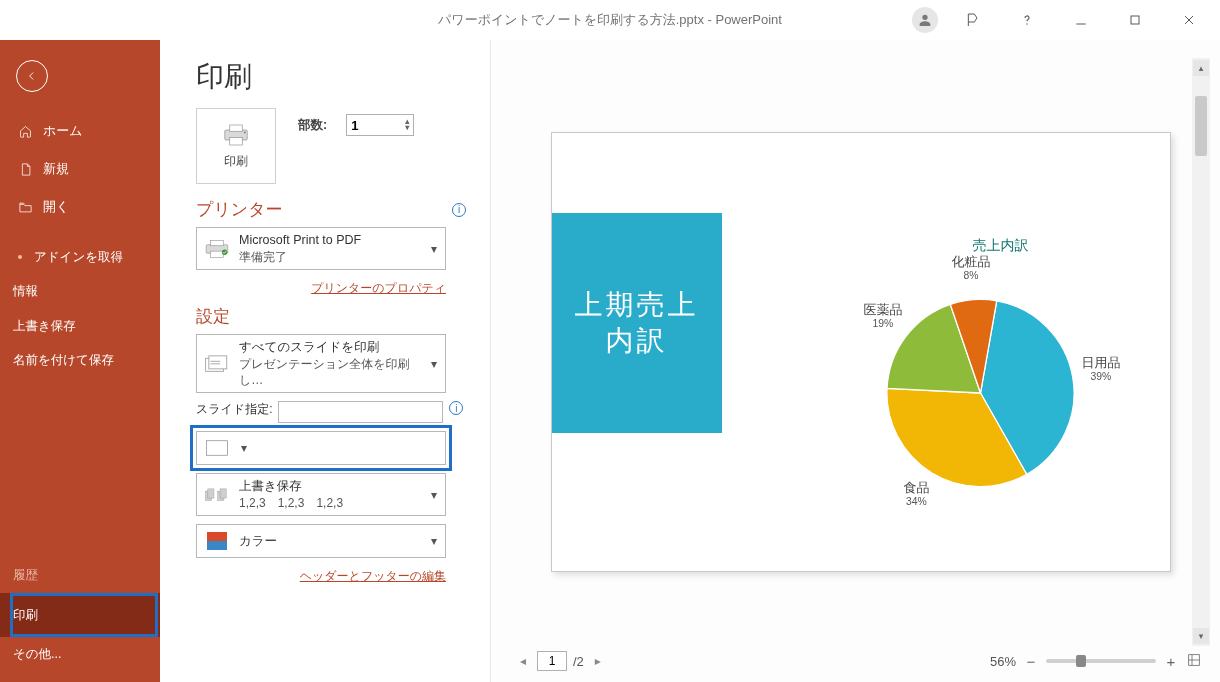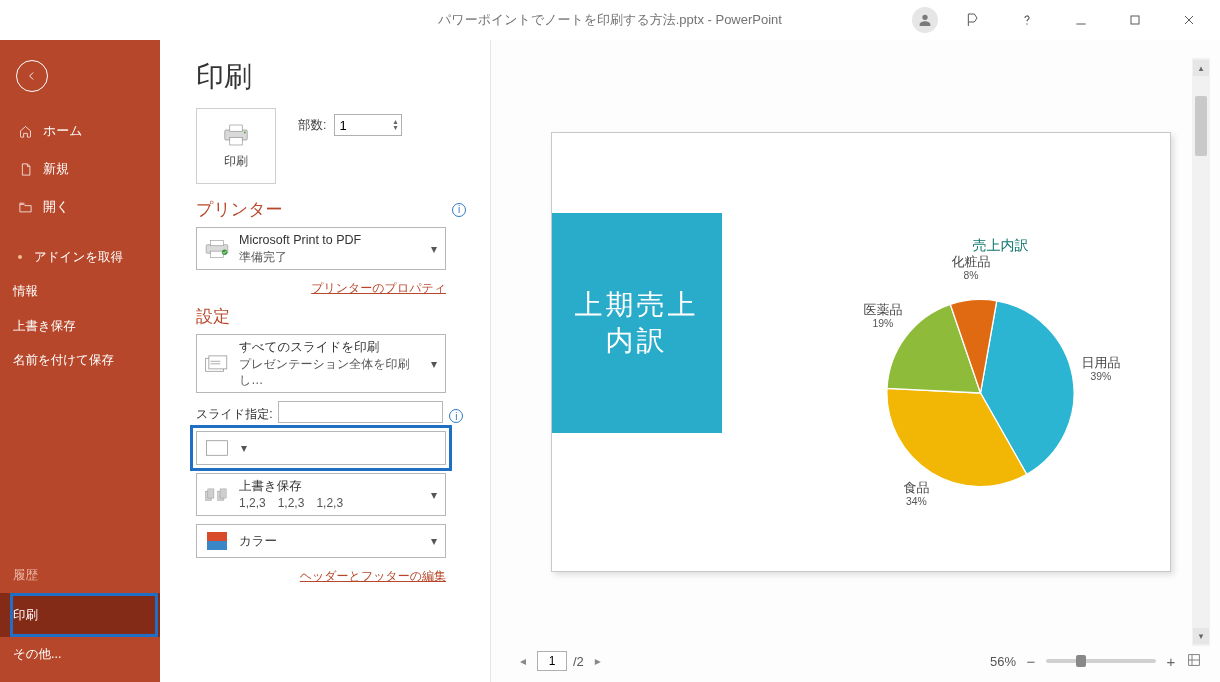--- a/index.html
+++ b/index.html
@@ -32,39 +32,39 @@
   .hl-box { position:absolute; border:3px solid #1f6fc6; pointer-events:none; }
   .hl-box.print { left:10px; width:148px; top:0; bottom:0; }
 
   
   .center { width: 330px; padding: 18px 24px 10px 36px; overflow: hidden; }
   .page-title { font-size: 28px; color: #333; font-weight: 400; margin-bottom: 12px; }
   .row { display:flex; align-items:flex-start; gap:22px; margin-bottom:14px; }
   .print-tile { width:80px; height:76px; border:1px solid #cfcfcf; display:flex; flex-direction:column; align-items:center; justify-content:center; gap:6px; background:#fff;}
   .print-tile svg { width:30px; height:24px; }
   .print-tile .lbl { font-size:12px; color:#444; }
-  .copies-wrap { display:flex; align-items:center; gap:8px; padding-top:6px;}
+  .copies-wrap { display:flex; align-items:center; gap:19px; padding-top:6px;font-weight:bold;}
   .copies-wrap .lbl { font-size:12.5px; color:#444; }
   .spinner { width:68px; height:22px; border:1px solid #b0b0b0; display:flex; align-items:center; padding:0 4px; font-size:13px; justify-content:space-between; background:#fff;}
   .spinner .arrows { display:flex; flex-direction:column; line-height:6px; font-size:8px; color:#666; }
 
   .sect-title { font-size:17px; color:#b7472a; margin:8px 0 6px 0; display:flex; align-items:center; justify-content:space-between;}
   .info-icn { width:14px; height:14px; border:1.2px solid #2b79c2; color:#2b79c2; border-radius:50%; font-size:10px; display:inline-flex; align-items:center; justify-content:center; margin-left:auto;}
 
   .dd { width: 250px; border:1px solid #b7b7b7; background:#fff; display:flex; align-items:center; padding:4px 6px; gap:8px; margin-bottom:8px; position:relative;}
   .dd .icon { width:28px; height:24px; display:flex; align-items:center; justify-content:center; flex:0 0 28px;}
   .dd .icon svg { width:26px; height:22px; }
   .dd .txt { flex:1; font-size:12.5px; color:#333; line-height:1.35; }
   .dd .txt .sub { color:#555; font-size:12px; }
   .dd .chev { color:#555; font-size:12px; padding:0 2px;}
 
   .link { font-size:12px; color:#b7472a; text-decoration:underline; }
   .right-align { text-align:right; width:250px; margin-bottom:6px;}
 
-  .slide-range-row { display:flex; align-items:flex-end; gap:6px; width:250px; margin-bottom:8px;}
+  .slide-range-row { display:flex; align-items:flex-start; gap:6px; width:250px; margin-bottom:8px;}
   .slide-range-row .lbl { font-size:12px; color:#333; white-space:nowrap;}
   .slide-range-row input { flex:1; height:22px; border:1px solid #b7b7b7; padding:0 4px; font-size:12px;}
   .slide-range-row .info-icn { flex:0 0 auto;}
 
   .hl-box.layout { left:-6px; right:-6px; top:-6px; bottom:-6px; }
   .dd-wrap { position:relative; width:250px; }
 
   
   .preview { flex:1; display:flex; flex-direction:column; border-left:1px solid #e5e5e5; padding:18px 10px 6px 20px; background:#fdfdfd; min-width:0;}
   .preview-canvas { flex:1; display:flex; align-items:center; justify-content:center; overflow:hidden; position:relative;}

